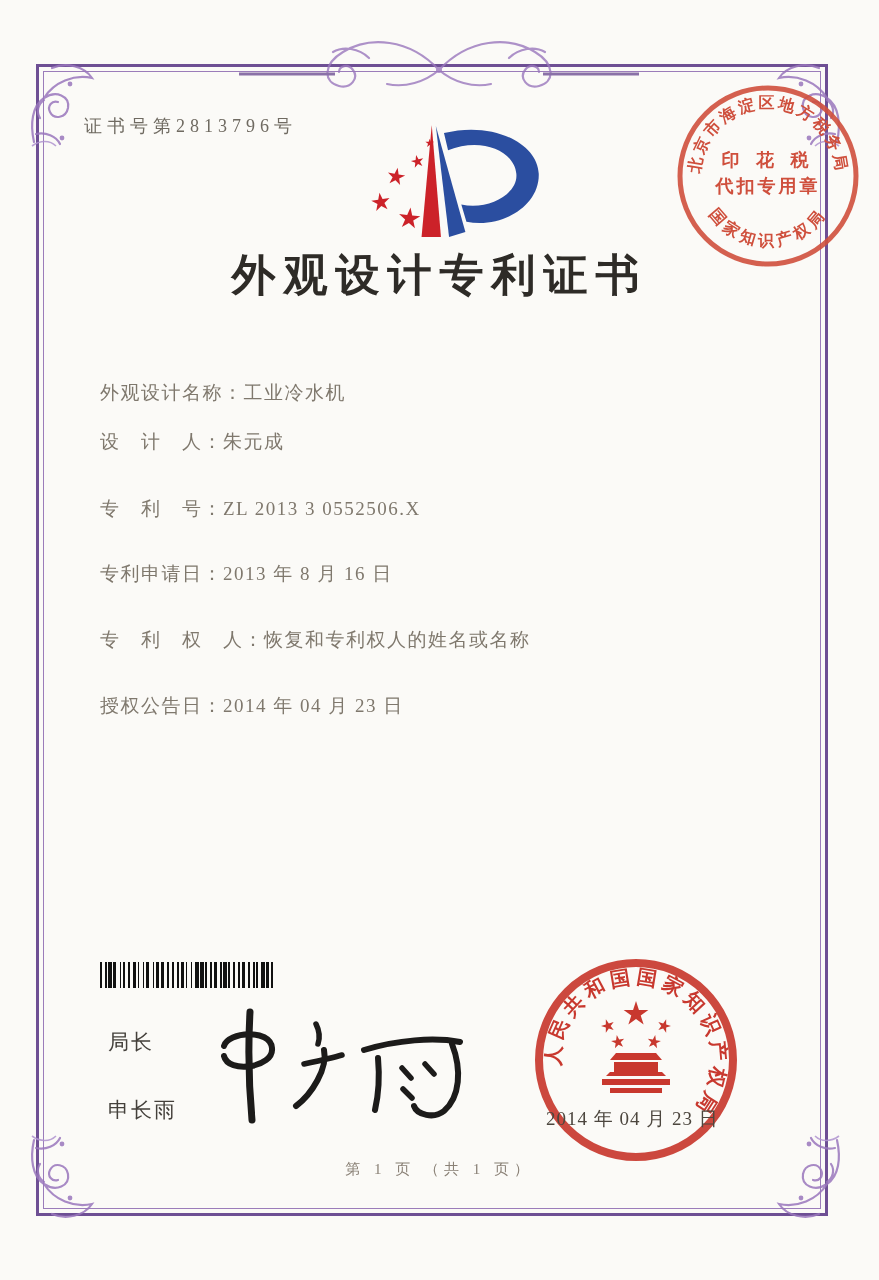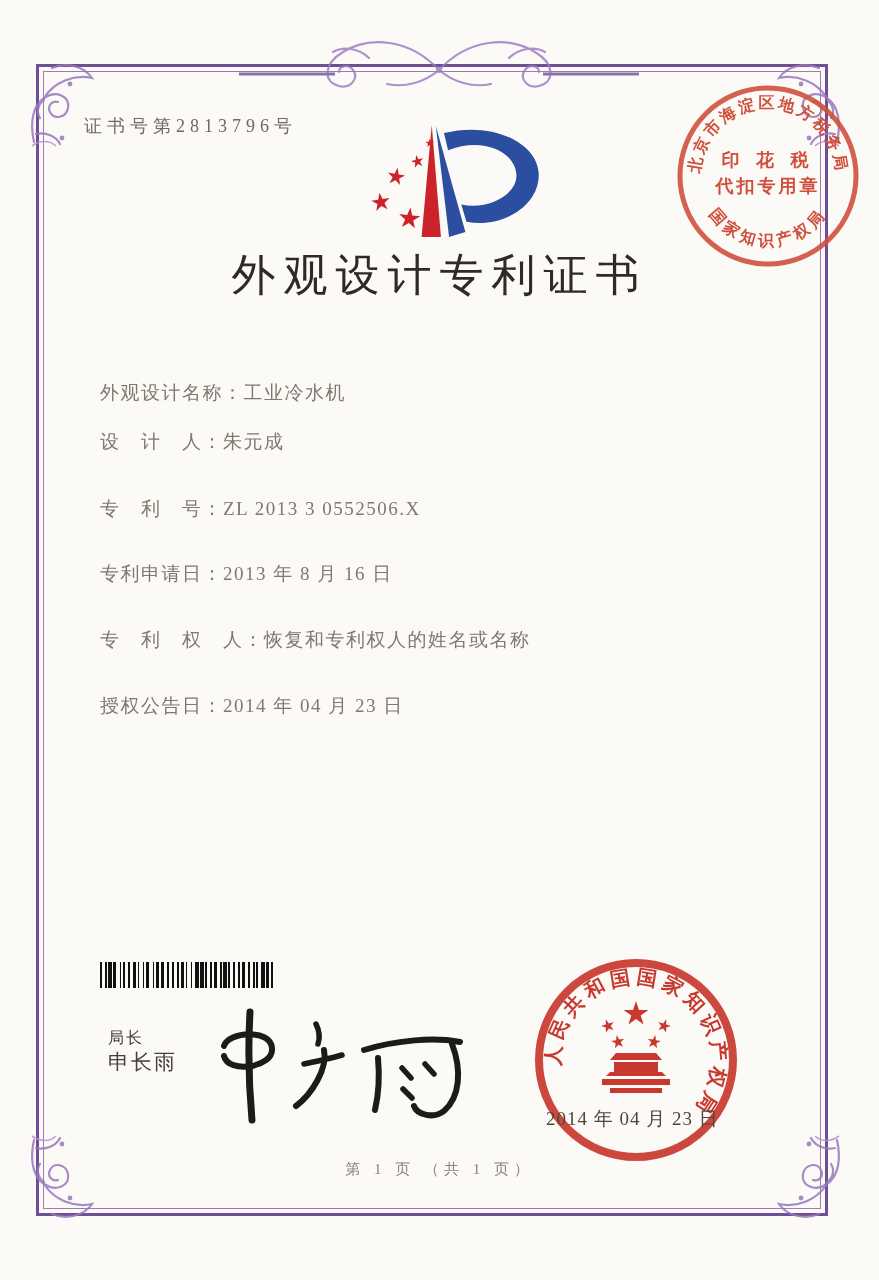--- a/index.html
+++ b/index.html
@@ -20,43 +20,43 @@
   .corner-orn{position:absolute;width:96px;height:96px;opacity:.85;}
   .edge-orn-top{position:absolute;left:239px;top:18px;width:400px;height:96px;opacity:.8;}
   
   .cert-no{
     position:absolute;left:84px;top:114px;
     font-size:18px;letter-spacing:5px;color:#6f6a61;
   }
   .logo{position:absolute;left:338px;top:122px;width:214px;height:124px;}
   .doc-title{
     position:absolute;left:0;top:246px;width:879px;text-align:center;
-    font-size:44px;font-weight:400;letter-spacing:8px;color:#2e2b27;
+    font-size:44px;font-weight:700;letter-spacing:8px;color:#2e2b27;
   }
   
   .field{
     position:absolute;left:100px;width:700px;
     font-size:19px;letter-spacing:1.5px;color:#7f786d;white-space:nowrap;
   }
   
   .body-text{
     position:absolute;left:96px;top:733px;width:722px;
     font-size:18.5px;line-height:29px;letter-spacing:1.2px;color:#8a8176;
     text-align:justify;
   }
   .body-text p{margin:0;text-indent:2em;}
   
   .barcode{
     position:absolute;left:100px;top:962px;width:243px;height:26px;
     display:flex;align-items:stretch;overflow:hidden;
   }
   .barcode .b{flex:none;height:100%;}
   
-  .director-title{position:absolute;left:108px;top:1028px;font-size:16px;letter-spacing:2px;color:#44403b;}
-  .director-name{position:absolute;left:108px;top:1048px;font-size:21px;letter-spacing:2px;color:#44403b;}
+  .director-title{position:absolute;left:108px;top:1028px;font-size:21px;letter-spacing:2px;color:#44403b;}
+  .director-name{position:absolute;left:108px;top:1096px;font-size:21px;letter-spacing:2px;color:#44403b;}
   .signature{position:absolute;left:212px;top:1002px;width:280px;height:125px;}
   
   .tax-stamp{position:absolute;left:666px;top:74px;width:204px;height:204px;}
   .main-seal{position:absolute;left:518px;top:942px;width:236px;height:236px;}
   .seal-date{
     position:absolute;left:546px;top:1106px;width:190px;
     font-size:19px;letter-spacing:1px;color:#4c463e;white-space:nowrap;
   }
   
   .page-footer{

